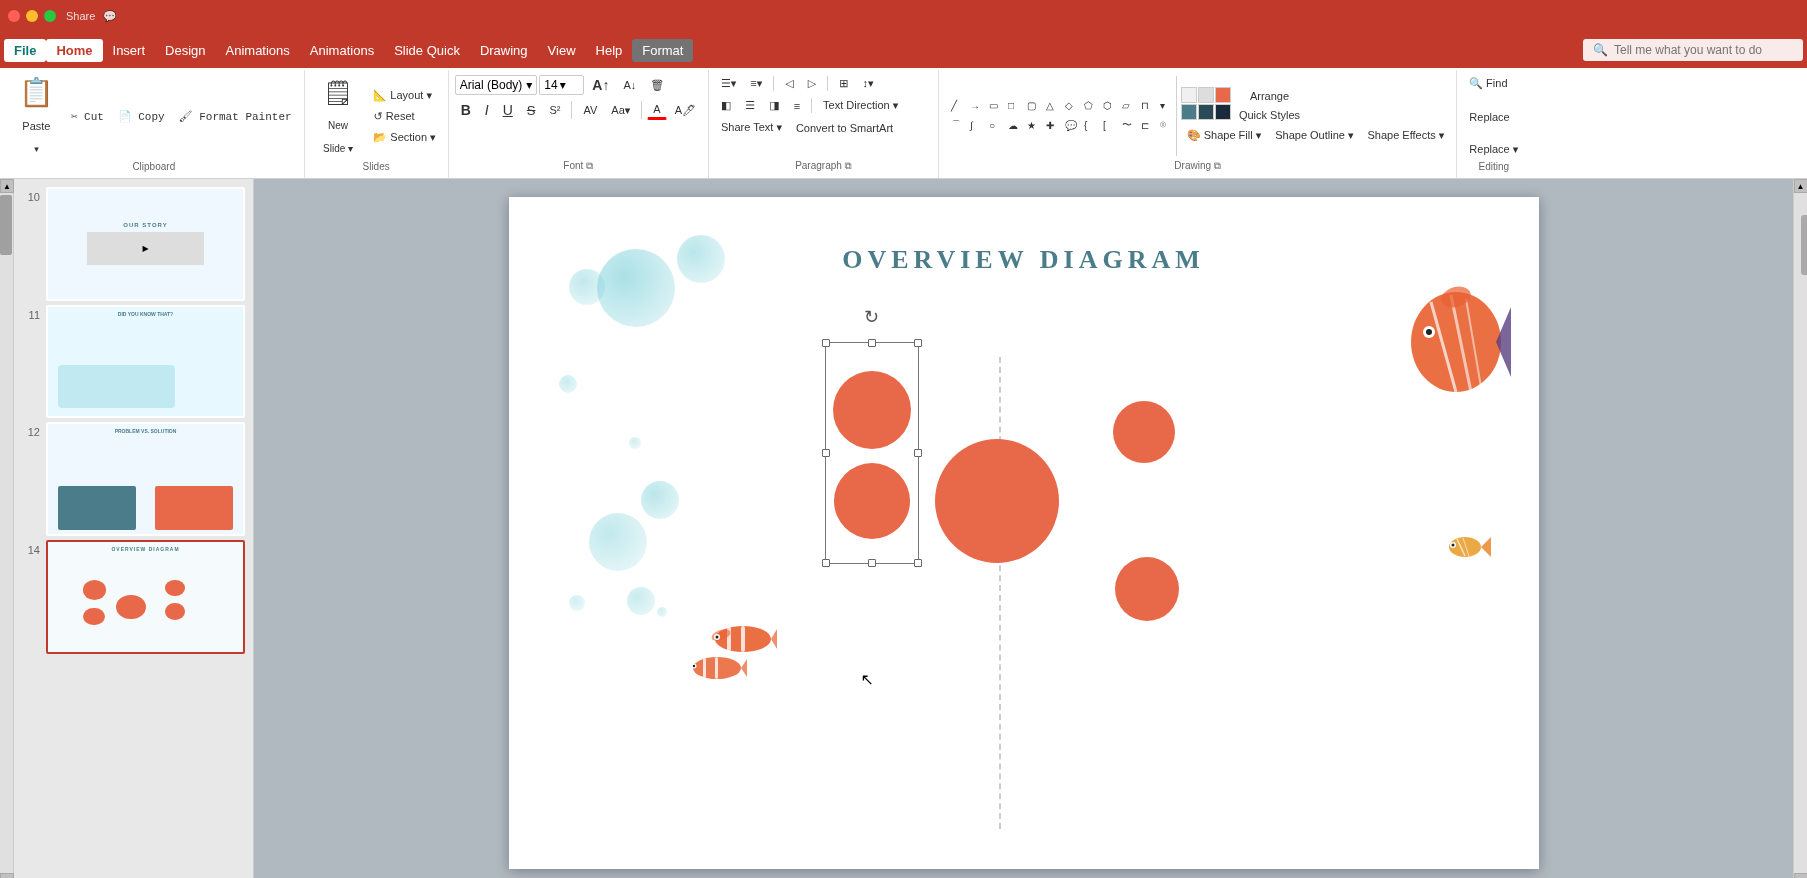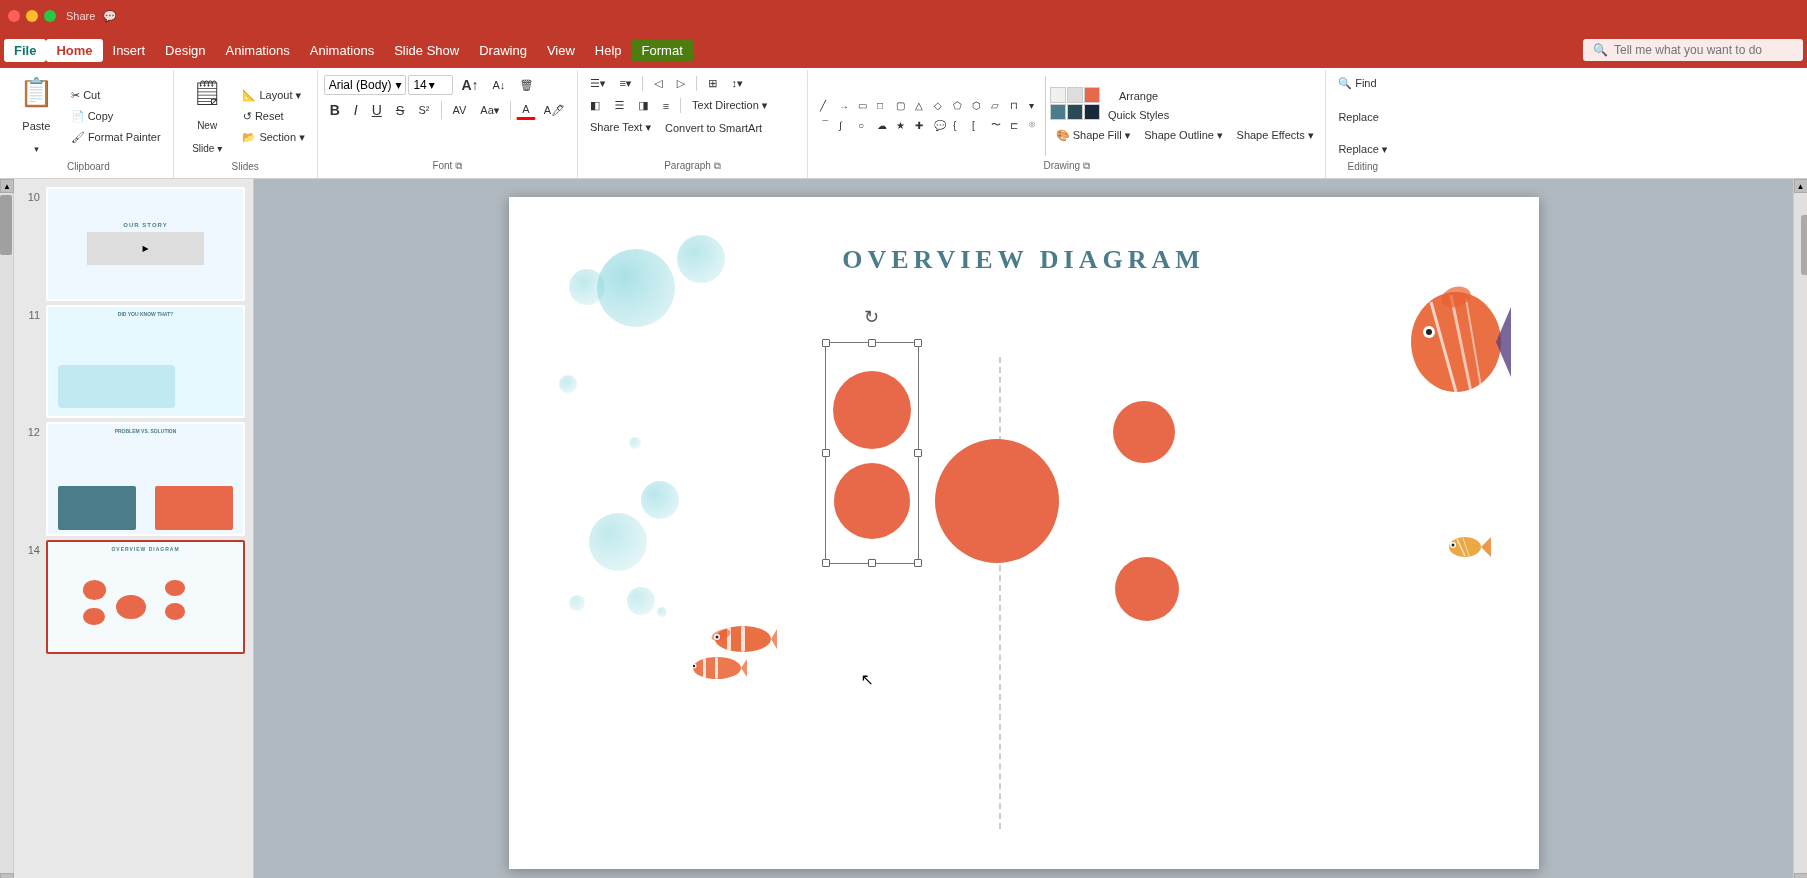--- a/index.html
+++ b/index.html
@@ -317,42 +317,42 @@
   </div>
 </div>
 
 <div id="menu-bar">
   <div class="menu-item active">File</div>
   <div class="menu-item active" style="background:white;color:#c0392b;">Home</div>
   <div class="menu-item">Insert</div>
   <div class="menu-item">Design</div>
   <div class="menu-item">Animations</div>
   <div class="menu-item">Animations</div>
-  <div class="menu-item">Slide Show</div>
+  <div class="menu-item">Slide Quick</div>
   <div class="menu-item">Drawing</div>
   <div class="menu-item">View</div>
   <div class="menu-item">Help</div>
-  <div class="menu-item" style="background:#4d7c0f;">Format</div>
+  <div class="menu-item" style="background:#737373;">Format</div>
   <div id="search-bar">
     <span>🔍</span>
     <input type="text" placeholder="Tell me what you want to do" style="">
   </div>
 </div>
 
 <div id="ribbon">
   <div id="ribbon-content">
 
     <div class="ribbon-group">
       <div class="ribbon-row" style="flex:1;align-items:stretch;">
         <div class="ribbon-btn large" style="flex-direction:column;min-width:50px;">
           <div style="font-size:28px;line-height:1;">📋</div>
           <div style="font-size:11px;">Paste</div>
           <div style="font-size:9px;">▾</div>
         </div>
-        <div style="display:flex;flex-direction:column;gap:2px;justify-content:center;">
+        <div style="display:flex;flex-direction:row;gap:2px;justify-content:center;font-family:Liberation Mono, monospace;">
           <div class="ribbon-btn-small">✂ Cut</div>
           <div class="ribbon-btn-small">📄 Copy</div>
           <div class="ribbon-btn-small">🖌 Format Painter</div>
         </div>
       </div>
       <div class="ribbon-group-label">Clipboard</div>
     </div>
 
     <div class="ribbon-group">
       <div class="ribbon-row" style="flex:1;align-items:stretch;">

